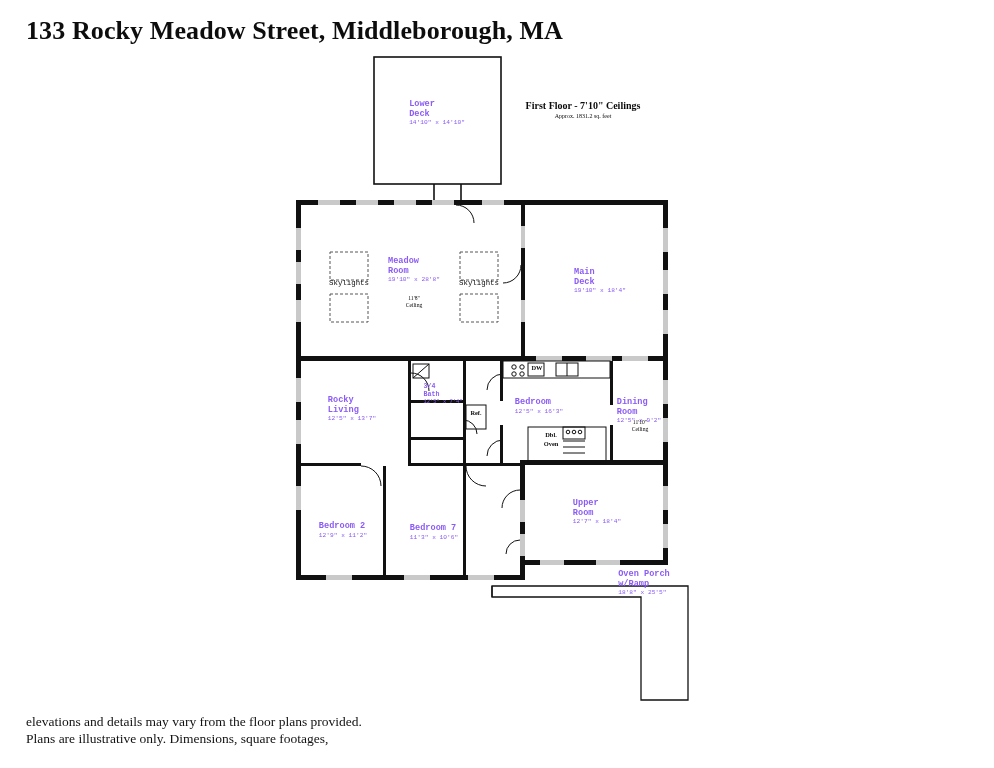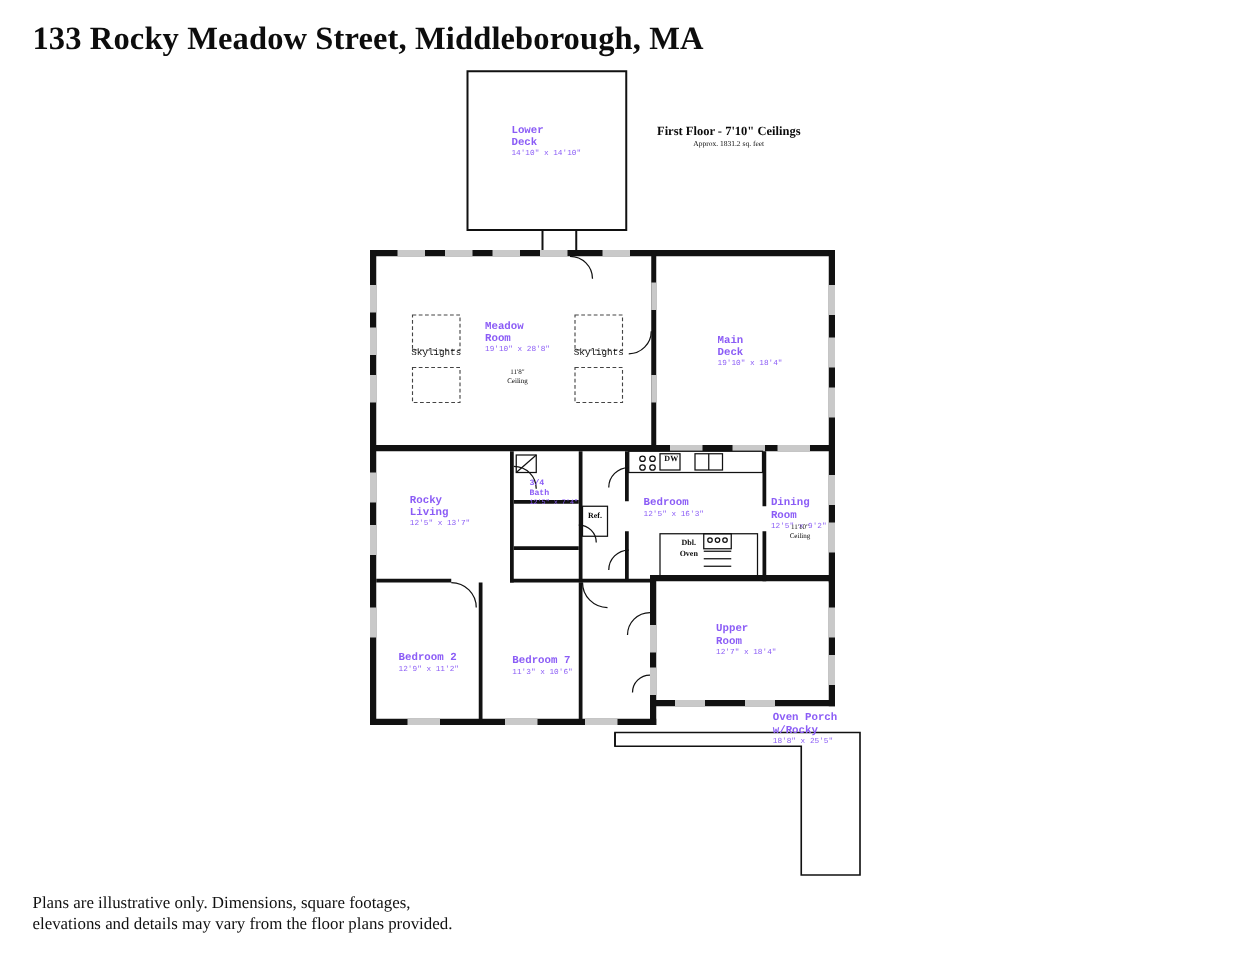--- a/index.html
+++ b/index.html
@@ -348,27 +348,27 @@
     <span class="dim">12'9" x 11'2"</span>
   </div>
 
   <div class="lbl" style="left:434px; top:524px;">
     <span class="nm">Bedroom 7</span>
     <span class="dim">11'3" x 10'6"</span>
   </div>
 
   <div class="lbl" style="left:644px; top:570px;">
     <span class="nm">Oven Porch</span>
-    <span class="nm">w/Rocky</span>
+    <span class="nm">w/Ramp</span>
     <span class="dim">18'8" x 25'5"</span>
   </div>
 
   <div class="appl" style="left:537px; top:364px;">DW</div>
   <div class="appl" style="left:476px; top:409px;">Ref.</div>
   <div class="appl" style="left:551px; top:431px;">Dbl.</div>
   <div class="appl" style="left:551px; top:440px;">Oven</div>
 
   <div id="disclaimer">
+    <div>elevations and details may vary from the floor plans provided.</div>
     <div>Plans are illustrative only. Dimensions, square footages,</div>
-    <div>elevations and details may vary from the floor plans provided.</div>
   </div>
 
 </div>
 
 </body></html>

